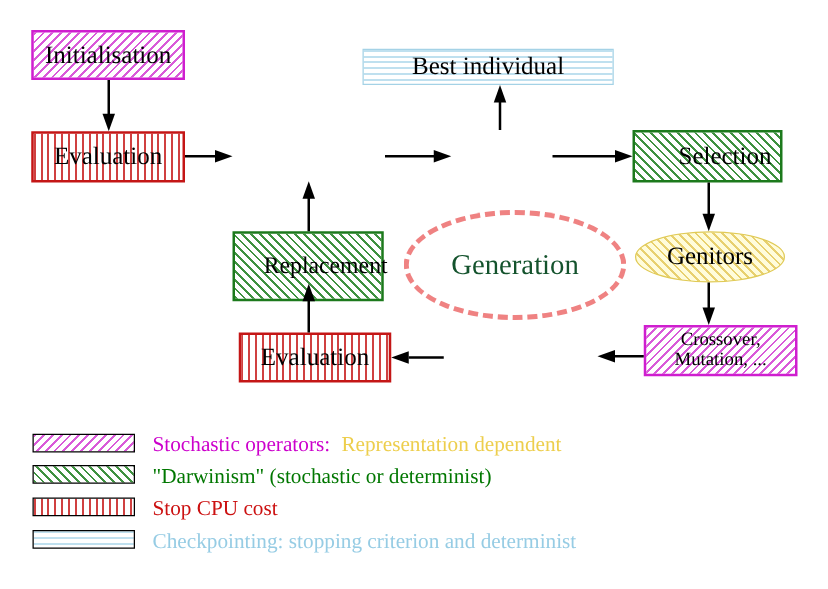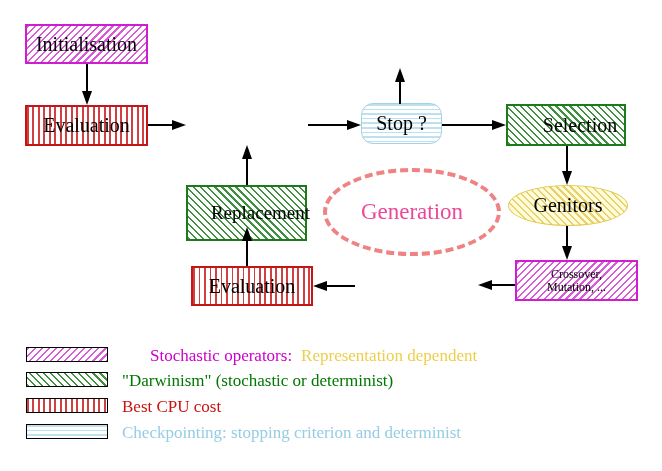--- a/index.html
+++ b/index.html
@@ -32,23 +32,23 @@
   }
   .rounded{border-radius:12px;}
   .thin-border{border-width:1.5px;}
   .ellipse{
     border:1.5px solid #e0ca56;border-radius:50%;
     background:repeating-linear-gradient(45deg,#e8d06e 0,#e8d06e 1.6px,rgba(0,0,0,0) 1.6px,rgba(0,0,0,0) 5px) #fffcda;
   }
   .gen-ellipse{
     position:absolute;border:4px dashed #ef8282;border-radius:50%;
     display:flex;align-items:center;justify-content:center;
-    color:#ec4899;font-size:23px;background:transparent;
+    color:#14532d;font-size:23px;background:transparent;
   }
-  .two-line{font-size:12px;flex-direction:column;}
+  .two-line{font-size:15px;flex-direction:column;}
   
   .line{position:absolute;background:#000;}
   .h{height:2px;} .v{width:2px;}
   .ah{position:absolute;width:0;height:0;}
   .ah-right{border-top:5px solid transparent;border-bottom:5px solid transparent;border-left:14px solid #000;}
   .ah-left {border-top:5px solid transparent;border-bottom:5px solid transparent;border-right:14px solid #000;}
   .ah-up   {border-left:5px solid transparent;border-right:5px solid transparent;border-bottom:14px solid #000;}
   .ah-down {border-left:5px solid transparent;border-right:5px solid transparent;border-top:14px solid #000;}
   
   .sw{position:absolute;left:26px;width:82px;height:15px;box-sizing:border-box;border:1.5px solid;}
@@ -66,24 +66,24 @@
 
   <div class="node box hatch-magenta" style="left:25px;top:24px;width:123px;height:40px;">
     <span>Initialisation</span>
   </div>
 
   <div class="node box stripe-red" style="left:25px;top:105px;width:123px;height:41px;">
     <span>Evaluation</span>
   </div>
 
 
+  <div class="node box stripe-cyan thin-border" style="left:290px;top:39px;width:201px;height:29px;">
+    <span>Best individual</span>
+  </div>
 
-  <div class="node box stripe-cyan thin-border rounded" style="left:361px;top:103px;width:81px;height:41px;">
-    <span>Stop ?</span>
-  </div>
 
   <div class="node box hatch-green" style="left:506px;top:104px;width:120px;height:42px;">
     <span>Selection</span>
   </div>
 
   <div class="node ellipse" style="left:508px;top:185px;width:120px;height:41px;">
     <span>Genitors</span>
   </div>
 
   <div class="node box hatch-green" style="left:186px;top:185px;width:121px;height:56px;font-size:19px;">
@@ -154,27 +154,27 @@
     <div class="line v" style="left:246px;top:240px;height:26px;"></div>
   </div>
 
   <div>
     <div class="ah ah-up" style="left:242px;top:145px;"></div>
     <div class="line v" style="left:246px;top:158px;height:27px;"></div>
   </div>
 
   <div>
     <div class="sw hatch-magenta" style="top:347px;"></div>
-    <div class="legend-text" style="top:346px;margin-left:28px;">
+    <div class="legend-text" style="top:346px;">
       <span class="lt-magenta">Stochastic operators:</span><span class="lt-gold">Representation dependent</span>
     </div>
 
     <div class="sw hatch-green" style="top:372px;"></div>
     <div class="legend-text lt-green" style="top:371px;">"Darwinism" (stochastic or determinist)</div>
 
     <div class="sw stripe-red" style="top:398px;"></div>
-    <div class="legend-text lt-red" style="top:397px;">Best CPU cost</div>
+    <div class="legend-text lt-red" style="top:397px;">Stop CPU cost</div>
 
     <div class="sw stripe-cyan" style="top:424px;"></div>
     <div class="legend-text lt-cyan" style="top:423px;">Checkpointing: stopping criterion and determinist</div>
   </div>
 
 </div>
 
 </body></html>

